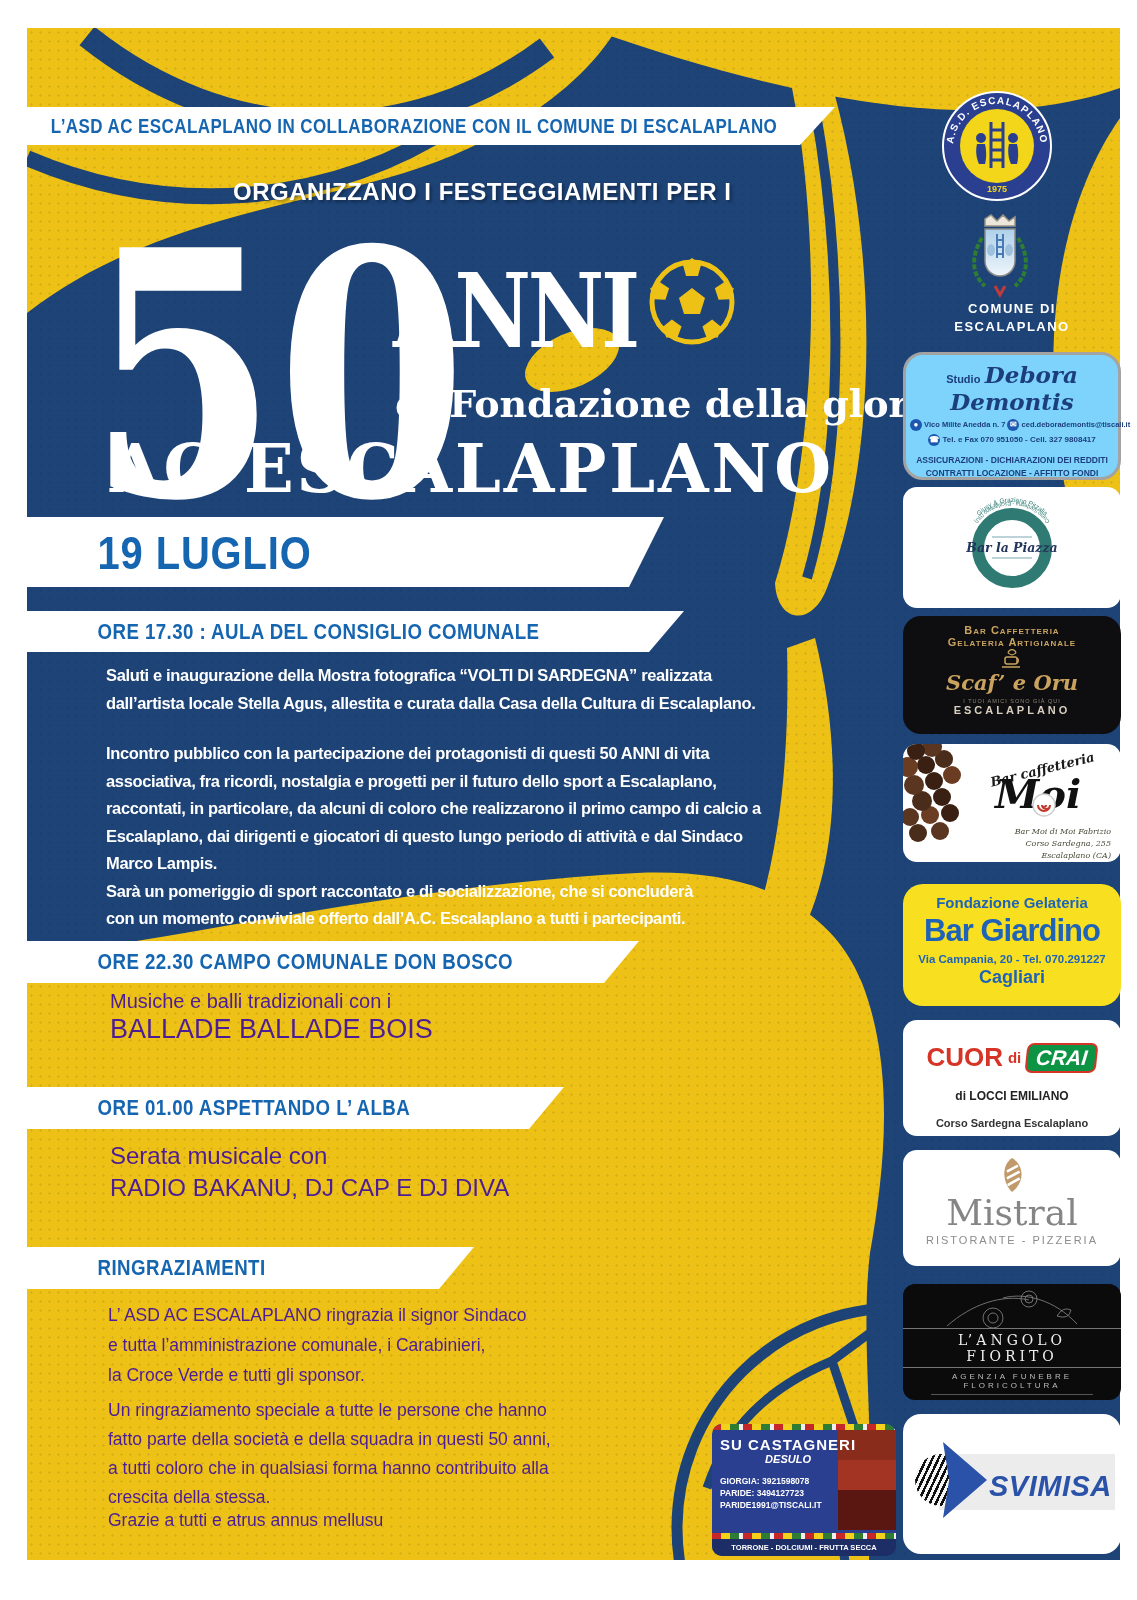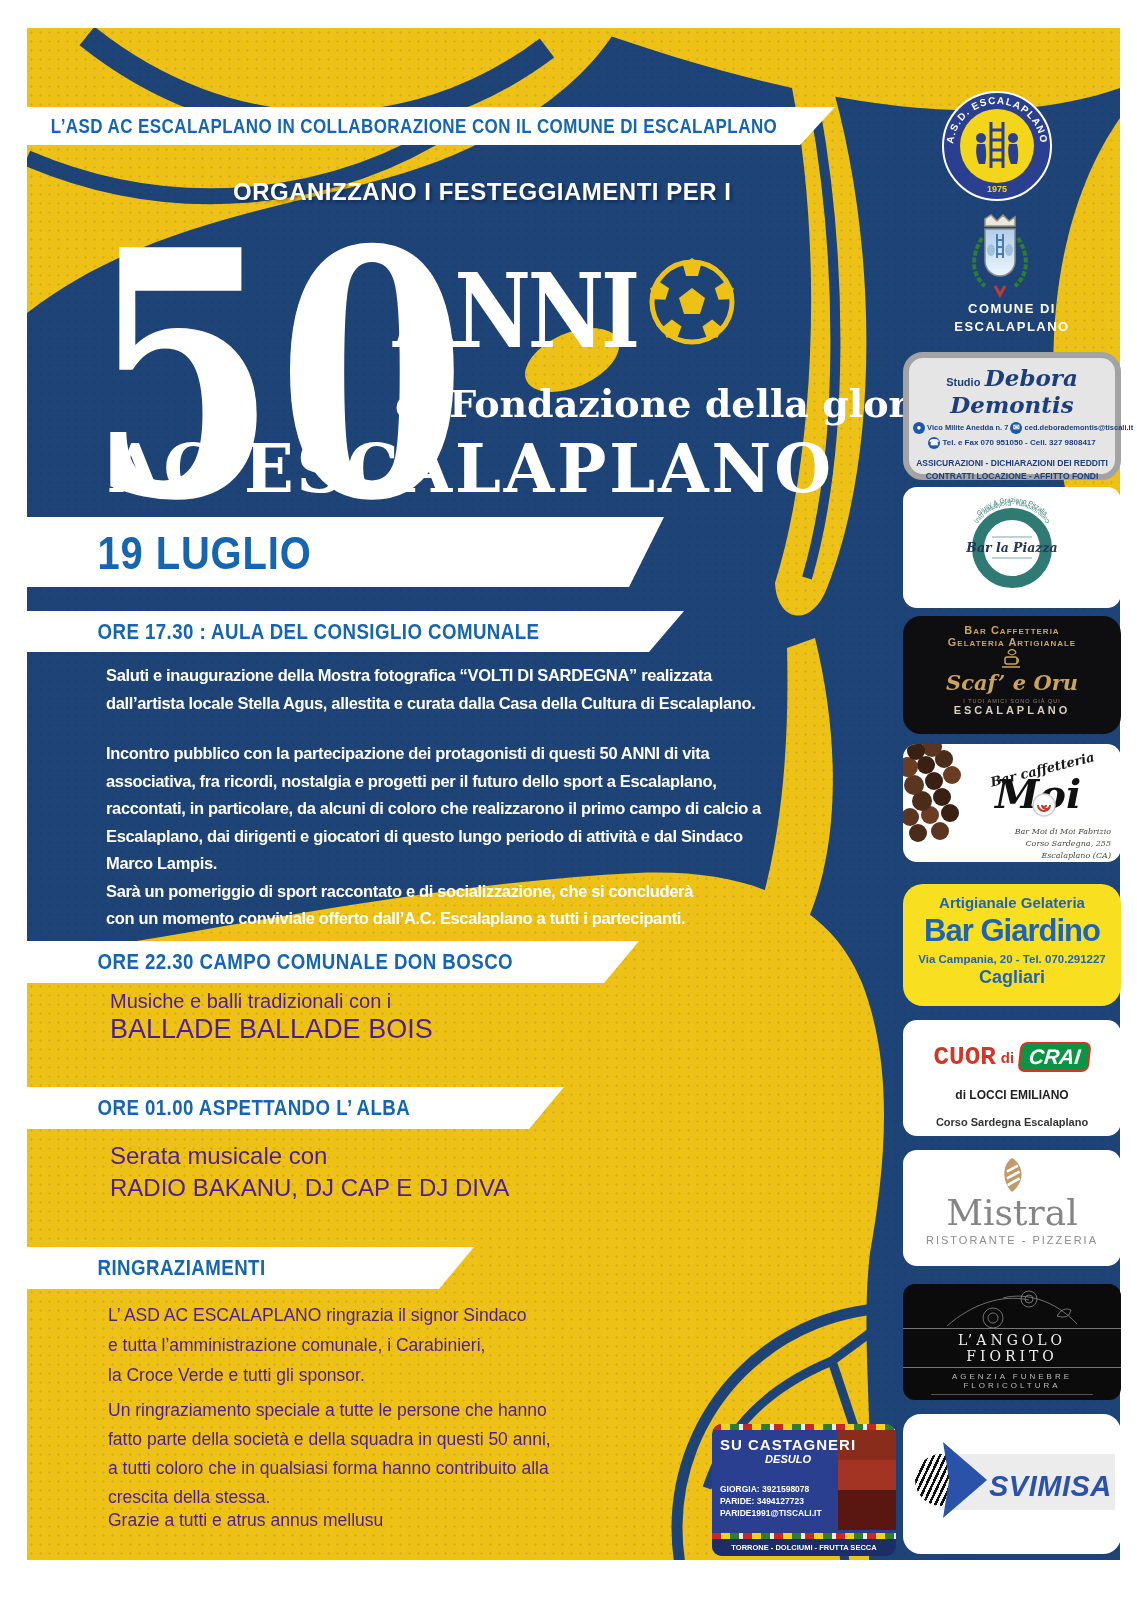--- a/index.html
+++ b/index.html
@@ -162,21 +162,21 @@
       <ellipse cx="54" cy="38" rx="4" ry="6" fill="#9fc0dd"></ellipse>
     <path d="M27,26 C16,44 16,62 30,74" stroke="#2e7d32" stroke-width="4" fill="none" stroke-dasharray="5 2"></path>
     <path d="M63,26 C74,44 74,62 60,74" stroke="#2e7d32" stroke-width="4" fill="none" stroke-dasharray="5 2"></path>
     <path d="M40,74 l5,9 5,-9" stroke="#c23a3a" stroke-width="3" fill="none"></path>
   </svg>
   <div class="abs" style="left:903px;top:300px;width:218px;text-align:center;z-index:4;color:#fff;font-weight:bold;font-size:13px;letter-spacing:1.5px;line-height:18px;">
     <div>COMUNE DI</div>
     <div>ESCALAPLANO</div>
   </div>
 
-  <div class="card rcard" style="top:352px;height:128px;background:#e5e5e5;border:6px solid #a3a3a3;border-radius:20px;color:#1d3e7d;text-align:center;padding:6px 4px;">
+  <div class="card rcard" style="top:352px;height:128px;background:#7dd3fc;border:3px solid #a3a3a3;border-radius:20px;color:#1d3e7d;text-align:center;padding:6px 4px;">
     <div>
       <span style="font-size:11px;font-weight:bold;">Studio</span>
       <span class="scriptname" style="font-size:23px;">Debora Demontis</span>
     </div>
     <div style="font-size:7.5px;font-weight:bold;white-space:nowrap;margin-top:4px;">
       <span class="icon-dot">●</span>
       <span>Vico Milite Anedda n. 7</span>
       <span class="icon-dot">✉</span>
       <span>ced.deborademontis@tiscali.it</span>
     </div>
@@ -240,29 +240,29 @@
       <path d="M7,13 a6,6 0 1 0 12,0 a4,4 0 1 1 -8,0 a2,2 0 1 0 4,0" fill="none" stroke="#c0392b" stroke-width="2"></path>
     </svg>
     <div style="position:absolute;right:10px;bottom:0;text-align:right;font-style:italic;font-size:8px;color:#4a4a3a;line-height:12px;font-family:'DejaVu Serif',serif;">
       <div>Bar Moi di Moi Fabrizio</div>
       <div>Corso Sardegna, 255</div>
       <div>Escalaplano (CA)</div>
     </div>
   </div>
 
   <div class="card rcard" style="top:884px;height:122px;background:#f8e020;border-radius:20px;color:#1f63b8;text-align:center;padding-top:10px;">
-    <div style="font-size:15px;font-weight:bold;">Artigianale Gelateria</div>
+    <div style="font-size:15px;font-weight:bold;">Fondazione Gelateria</div>
     <div style="font-size:31px;font-weight:bold;letter-spacing:-1px;margin-top:2px;">Bar Giardino</div>
     <div style="font-size:11.5px;font-weight:bold;margin-top:4px;">Via Campania, 20 - Tel. 070.291227</div>
     <div style="font-size:18px;font-weight:bold;margin-top:2px;">Cagliari</div>
   </div>
 
   <div class="card rcard" style="top:1020px;height:116px;background:#ffffff;border-radius:14px;text-align:center;padding-top:22px;">
     <div style="display:flex;align-items:center;justify-content:center;gap:5px;">
-      <span style="color:#d63426;font-weight:bold;font-size:26px;font-family:Liberation Mono, monospace;">CUOR</span>
+      <span style="color:#d63426;font-weight:bold;font-size:26px;">CUOR</span>
       <span style="color:#d63426;font-weight:bold;font-size:15px;">di</span>
       <span style="background:#0c9444;border:2.5px solid #d63426;border-radius:7px;color:#fff;font-weight:bold;font-style:italic;font-size:21px;padding:1px 8px;transform:skewX(-6deg);display:inline-block;">CRAI</span>
     </div>
     <div style="font-size:12px;font-weight:bold;color:#222;margin-top:16px;">di LOCCI EMILIANO</div>
     <div style="font-size:11px;font-weight:bold;color:#333;margin-top:14px;">Corso Sardegna Escalaplano</div>
   </div>
 
   <div class="card rcard" style="top:1150px;height:116px;background:#ffffff;border-radius:14px;text-align:center;padding-top:6px;">
     <svg width="34" height="38" viewBox="0 0 40 44" style="display:block;margin:0 auto;">
       <path d="M20,2 C34,10 36,30 20,42 C10,32 6,12 20,2 Z" fill="#c09a6a"></path>
@@ -290,21 +290,21 @@
     <div style="color:#bbb;font-size:8px;letter-spacing:3px;margin-top:4px;">AGENZIA FUNEBRE FLORICOLTURA</div>
     <div style="color:#bbb;font-size:7.5px;letter-spacing:3px;margin-top:4px;border-top:1px solid #555;display:inline-block;padding-top:3px;">DI VALERIA E LUISA ARBA</div>
   </div>
 
   <div class="abs" style="left:712px;top:1424px;width:184px;height:132px;background:#2a3f8f;border-radius:10px;overflow:hidden;z-index:5;">
     <div class="cast-stripe"></div>
     <div style="position:absolute;right:0;top:6px;bottom:26px;width:58px;background:linear-gradient(180deg,#8a2c1c 0 30%,#a33423 30% 60%,#5a1610 60% 100%);"></div>
     <div style="position:absolute;left:8px;top:12px;color:#fff;">
       <div style="font-size:15px;font-weight:bold;letter-spacing:1px;">SU CASTAGNERI</div>
       <div style="font-size:11px;font-weight:bold;font-style:italic;text-align:center;">DESULO</div>
-      <div style="font-size:8.5px;font-weight:bold;margin-top:18px;line-height:12px;">
+      <div style="font-size:8.5px;font-weight:bold;margin-top:10px;line-height:12px;">
         <div>GIORGIA: 3921598078</div>
         <div>PARIDE: 3494127723</div>
         <div>PARIDE1991@TISCALI.IT</div>
       </div>
     </div>
     <div style="position:absolute;left:0;right:0;bottom:0;">
       <div class="cast-stripe"></div>
       <div style="background:#1d2d66;color:#fff;font-size:7.5px;font-weight:bold;text-align:center;padding:4px 0;">TORRONE - DOLCIUMI - FRUTTA SECCA</div>
     </div>
   </div>

